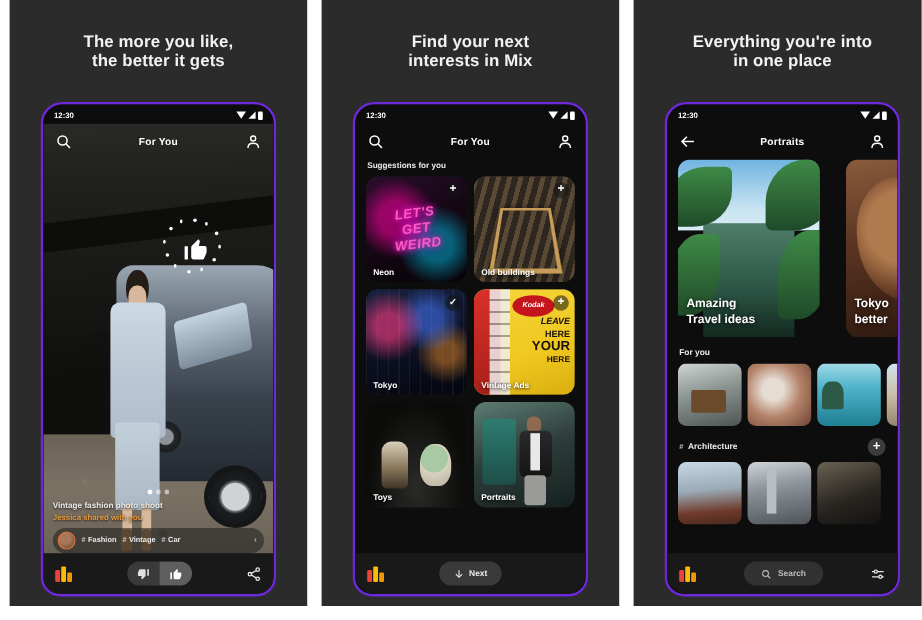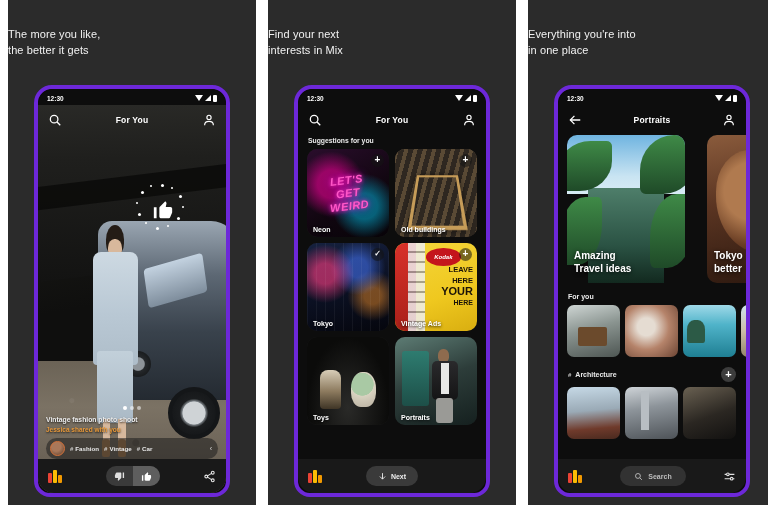--- a/index.html
+++ b/index.html
@@ -23,39 +23,39 @@
     overflow: hidden;
     flex: none;
   }
   .panel-gap { width: 12px; flex: none; background: #ffffff; height: 517px; }
   .edge-pad { width: 8px; flex: none; background: #ffffff; height: 517px; }
 
   
   .headline {
     position: absolute;
     top: 26px; left: 0; right: 0;
-    text-align: left;
+    text-align: center;
     color: #f2f2f2;
-    font-size: 11px;
-    font-weight: normal;
+    font-size: 14px;
+    font-weight: bold;
     line-height: 16px;
     letter-spacing: 0.1px;
   }
   .headline span { display: block; }
 
   
   .phone {
     position: absolute;
     left: 26px;
     top: 85px;
     width: 196px;
     height: 412px;
     background: #0c0c0c;
     border-radius: 18px 18px 16px 16px;
-    border: 4px solid #6d28d9;
+    border: 2px solid #6d28d9;
     overflow: hidden;
   }
   .screen {
     position: absolute;
     inset: 0;
     background: #0d0d0d;
     border-radius: 16px;
     overflow: hidden;
   }
 
@@ -443,21 +443,21 @@
     opacity: .85;
   }
   .kodak-txt {
     position: absolute;
     right: 4px; top: 24%;
     text-align: right;
     color: #1a1208;
     font-weight: bold;
     line-height: 11px;
   }
-  .kodak-txt .l1 { font-size: 7.5px; }
+  .kodak-txt .l1 { font-size: 7.5px; font-style: italic; }
   .kodak-txt .l2 { font-size: 7.5px; }
   .kodak-txt .l3 { font-size: 11px; }
   .kodak-txt .l4 { font-size: 7px; }
   .kodak-badge {
     position: absolute;
     left: 38%; top: 6%;
     width: 42%; height: 20%;
     background: #c4151c;
     border-radius: 50%;
     color: #fff;

